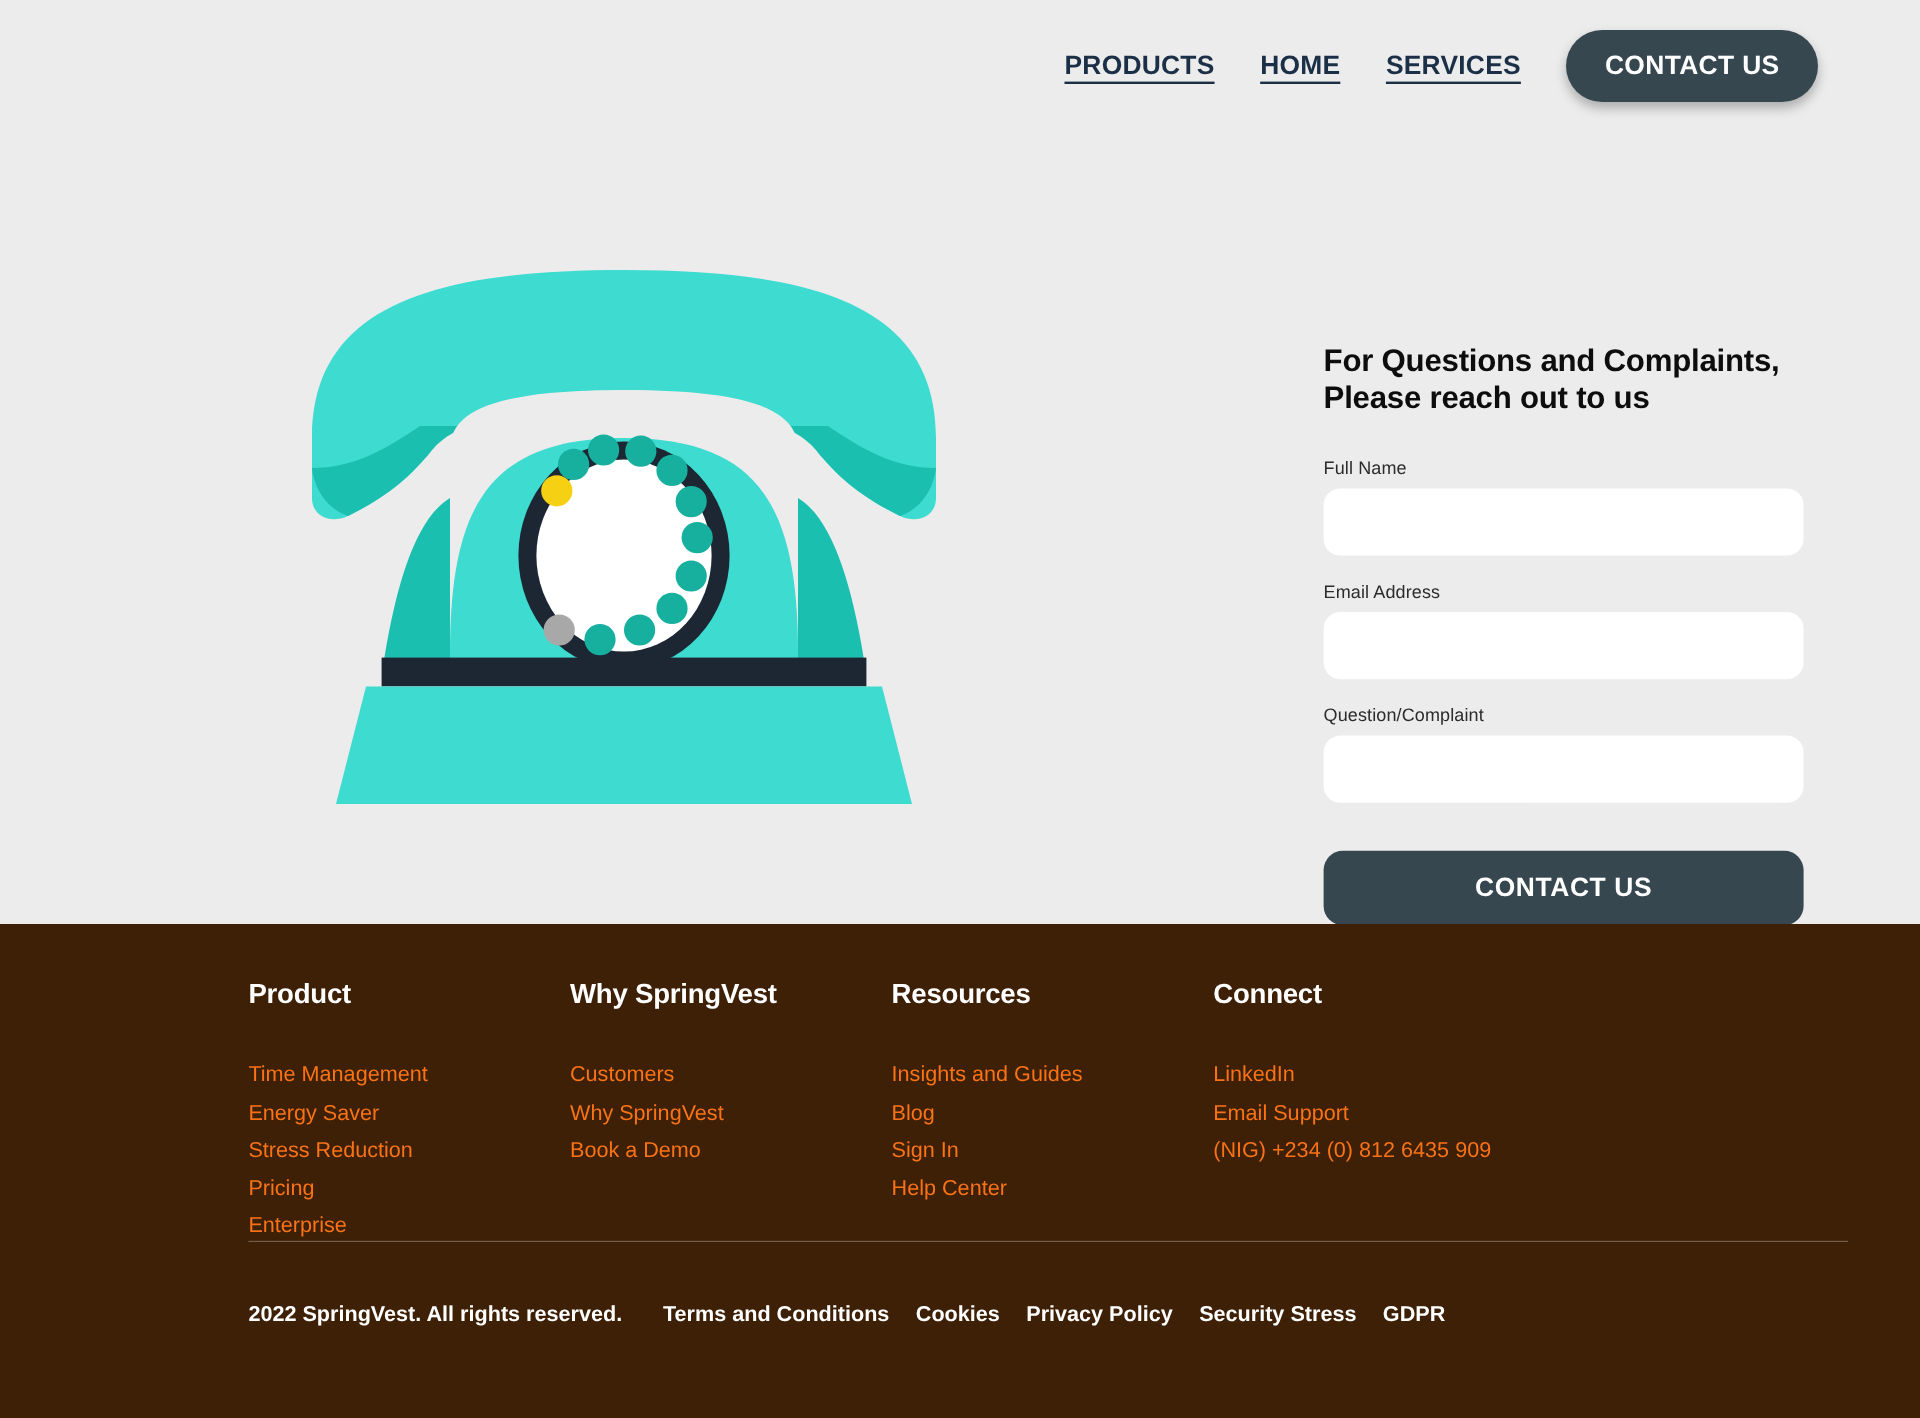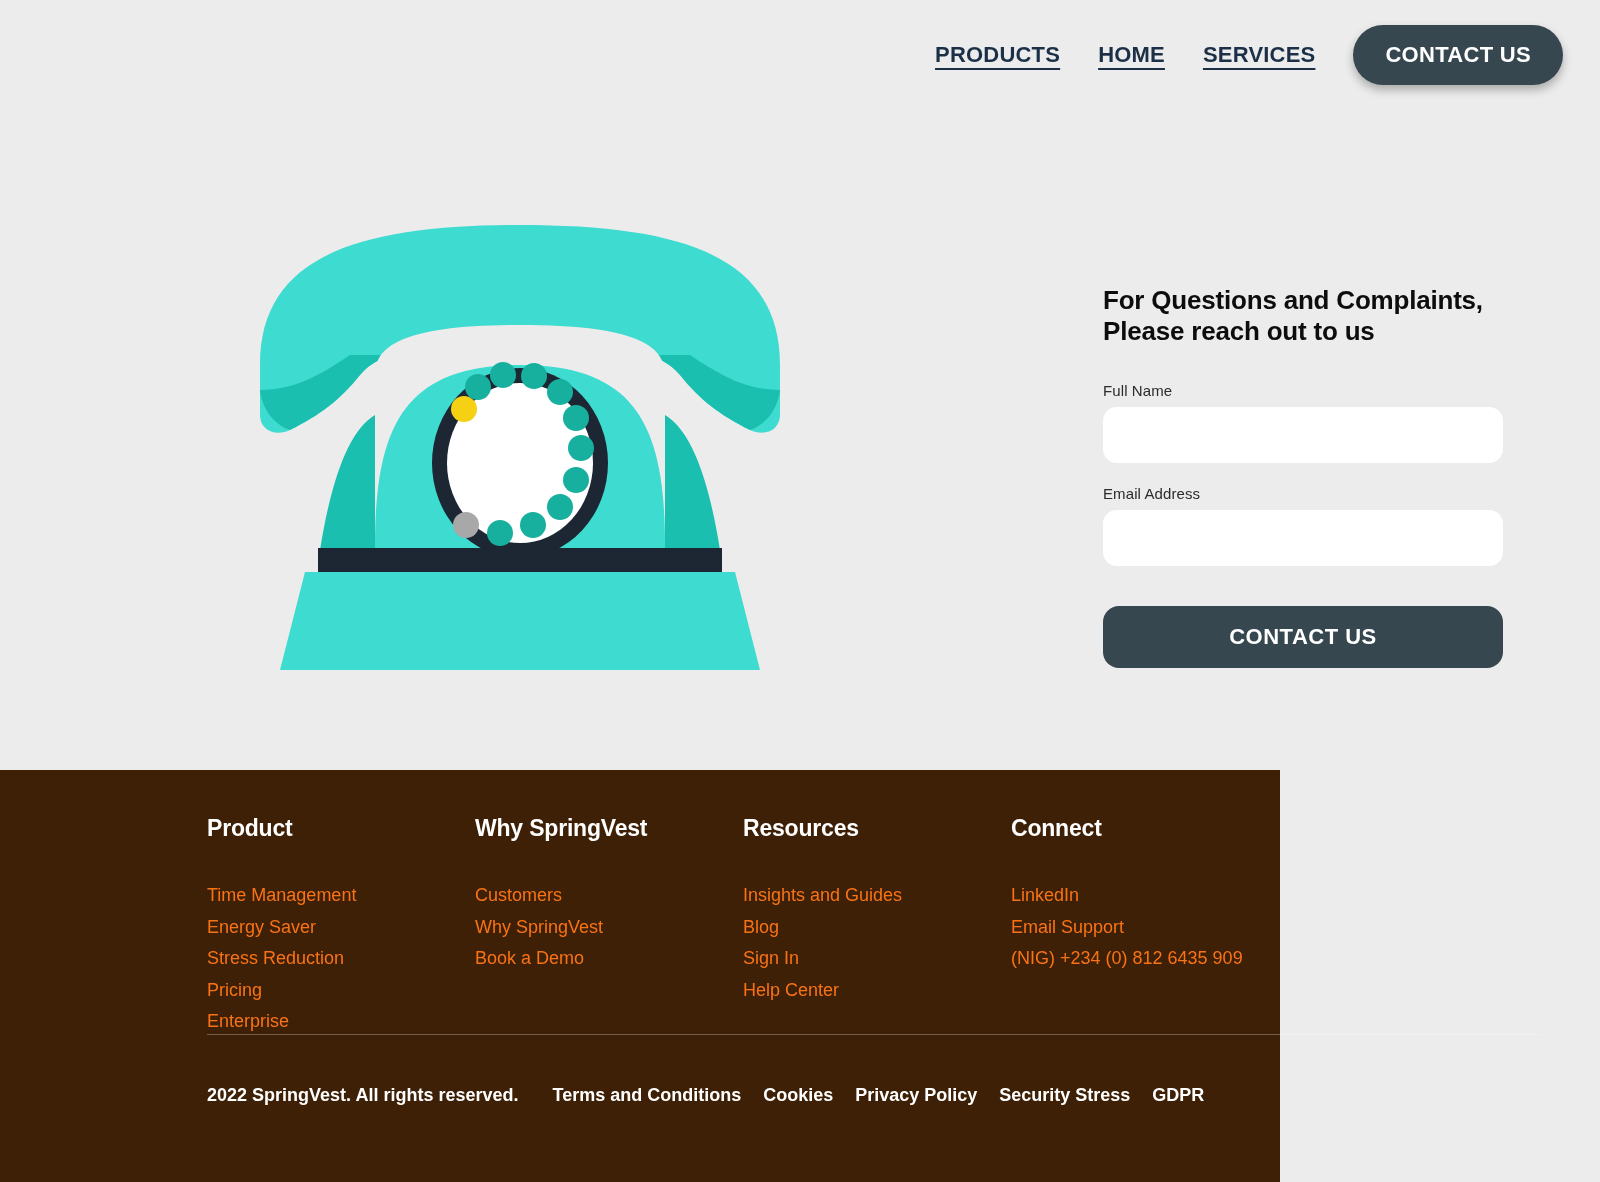--- a/index.html
+++ b/index.html
@@ -8,21 +8,21 @@
     background:#ececec;
     font-family:"Liberation Sans", sans-serif;
     overflow:hidden;
     position:relative;
   }
 
   
   .nav {
     position:absolute; top:0; left:0; width:1600px; height:110px;
     display:flex; align-items:center; justify-content:flex-end;
-    padding-right:37px;
+    padding-right:85px;
   }
   .nav-link {
     font-size:22px; font-weight:700; letter-spacing:.2px;
     color:#1b3047; text-decoration:underline; text-underline-offset:6px;
     text-decoration-thickness:2px;
     margin-right:38px; cursor:pointer; white-space:nowrap;
   }
   .nav-cta {
     background:#37474f; color:#ffffff;
     font-size:22px; font-weight:700; letter-spacing:.3px;
@@ -55,21 +55,21 @@
   }
   .submit-btn {
     margin-top:40px; width:400px; height:62px;
     background:#37474f; color:#ffffff; border:none; border-radius:16px;
     font-family:"Liberation Sans", sans-serif;
     font-size:22px; font-weight:700; letter-spacing:.5px; cursor:pointer;
   }
 
   
   .footer {
-    position:absolute; top:770px; left:0; width:1280px; height:412px;
+    position:absolute; top:770px; left:0; width:1600px; height:412px;
     background:#3d2006; color:#ffffff;
   }
   .footer-cols {
     position:absolute; top:45px; left:207px; width:1340px;
     display:flex;
   }
   .fcol { width:268px; }
   .fcol-title {
     font-size:23px; font-weight:700; letter-spacing:-.2px; margin-bottom:38px;
     white-space:nowrap;
@@ -151,20 +151,21 @@
       <circle cx="266" cy="310" r="13" fill="#a8a8a8"></circle>
       <circle cx="300" cy="318" r="13" fill="#17b09e"></circle>
     </svg>
   </div>
 
   <div class="form-col">
     <div class="form-title">For Questions and Complaints, Please reach out to us</div>
     <div id="form-fields-container">
         <div class="field"><div class="field-label">Full Name</div><input class="field-input" type="text" placeholder="" style=""></div>
         <div class="field"><div class="field-label">Email Address</div><input class="field-input" type="text" placeholder="" style=""></div>
+        <div class="field"><div class="field-label">Question/Complaint</div><input class="field-input" type="text" placeholder="" style=""></div>
       </div>
     <button class="submit-btn">CONTACT US</button>
   </div>
 </div>
 
 <div class="footer">
   <div class="footer-cols" id="footer-cols-container">
       <div class="fcol">
         <div class="fcol-title">Product</div>
         <div class="fcol-link">Time Management</div>

